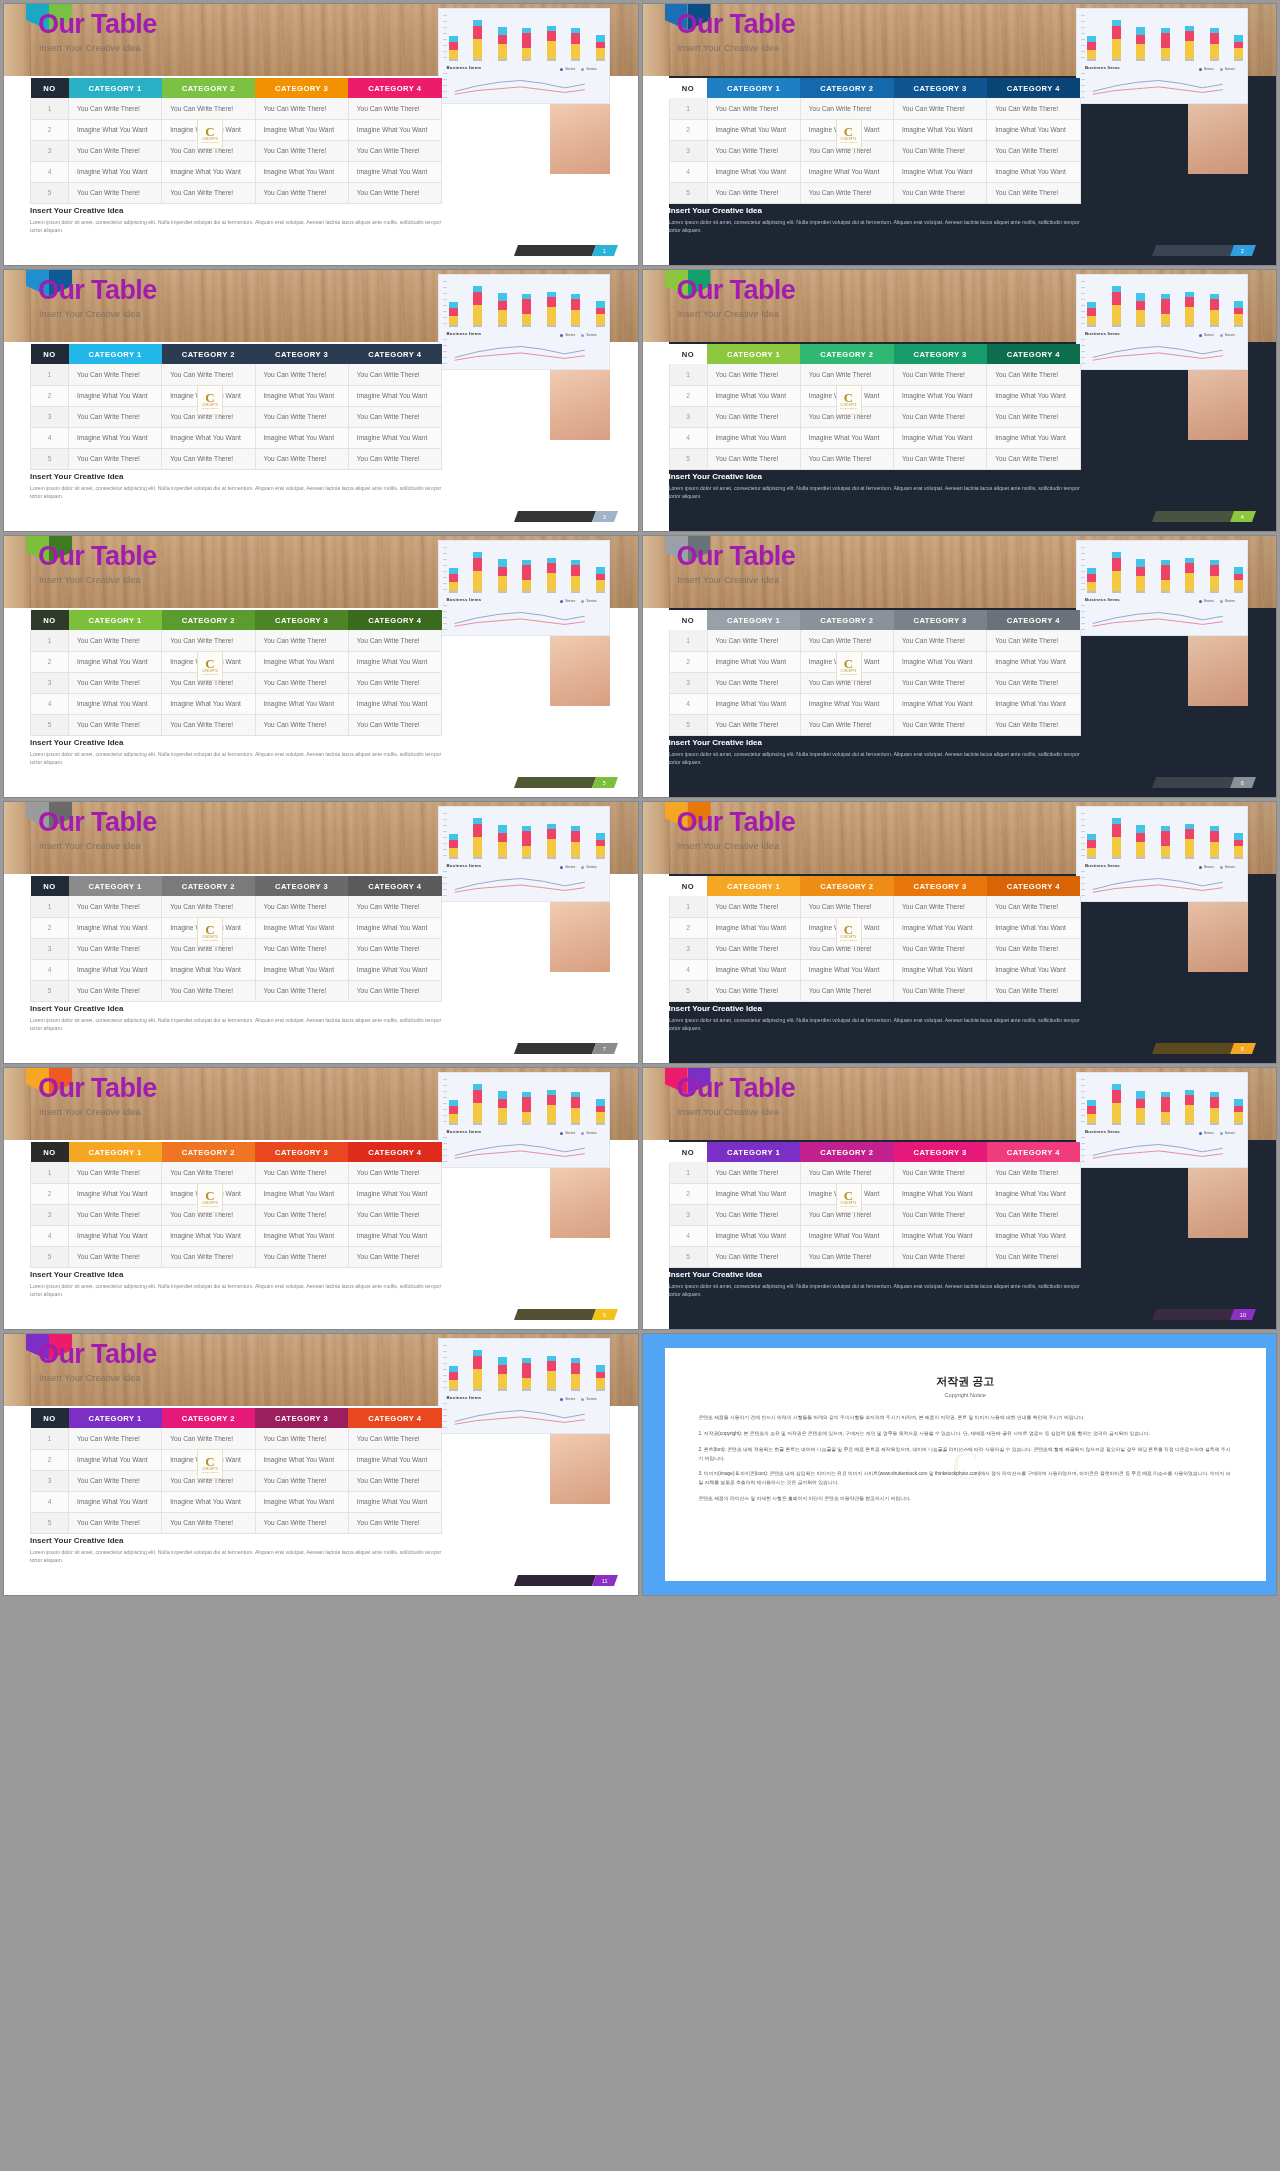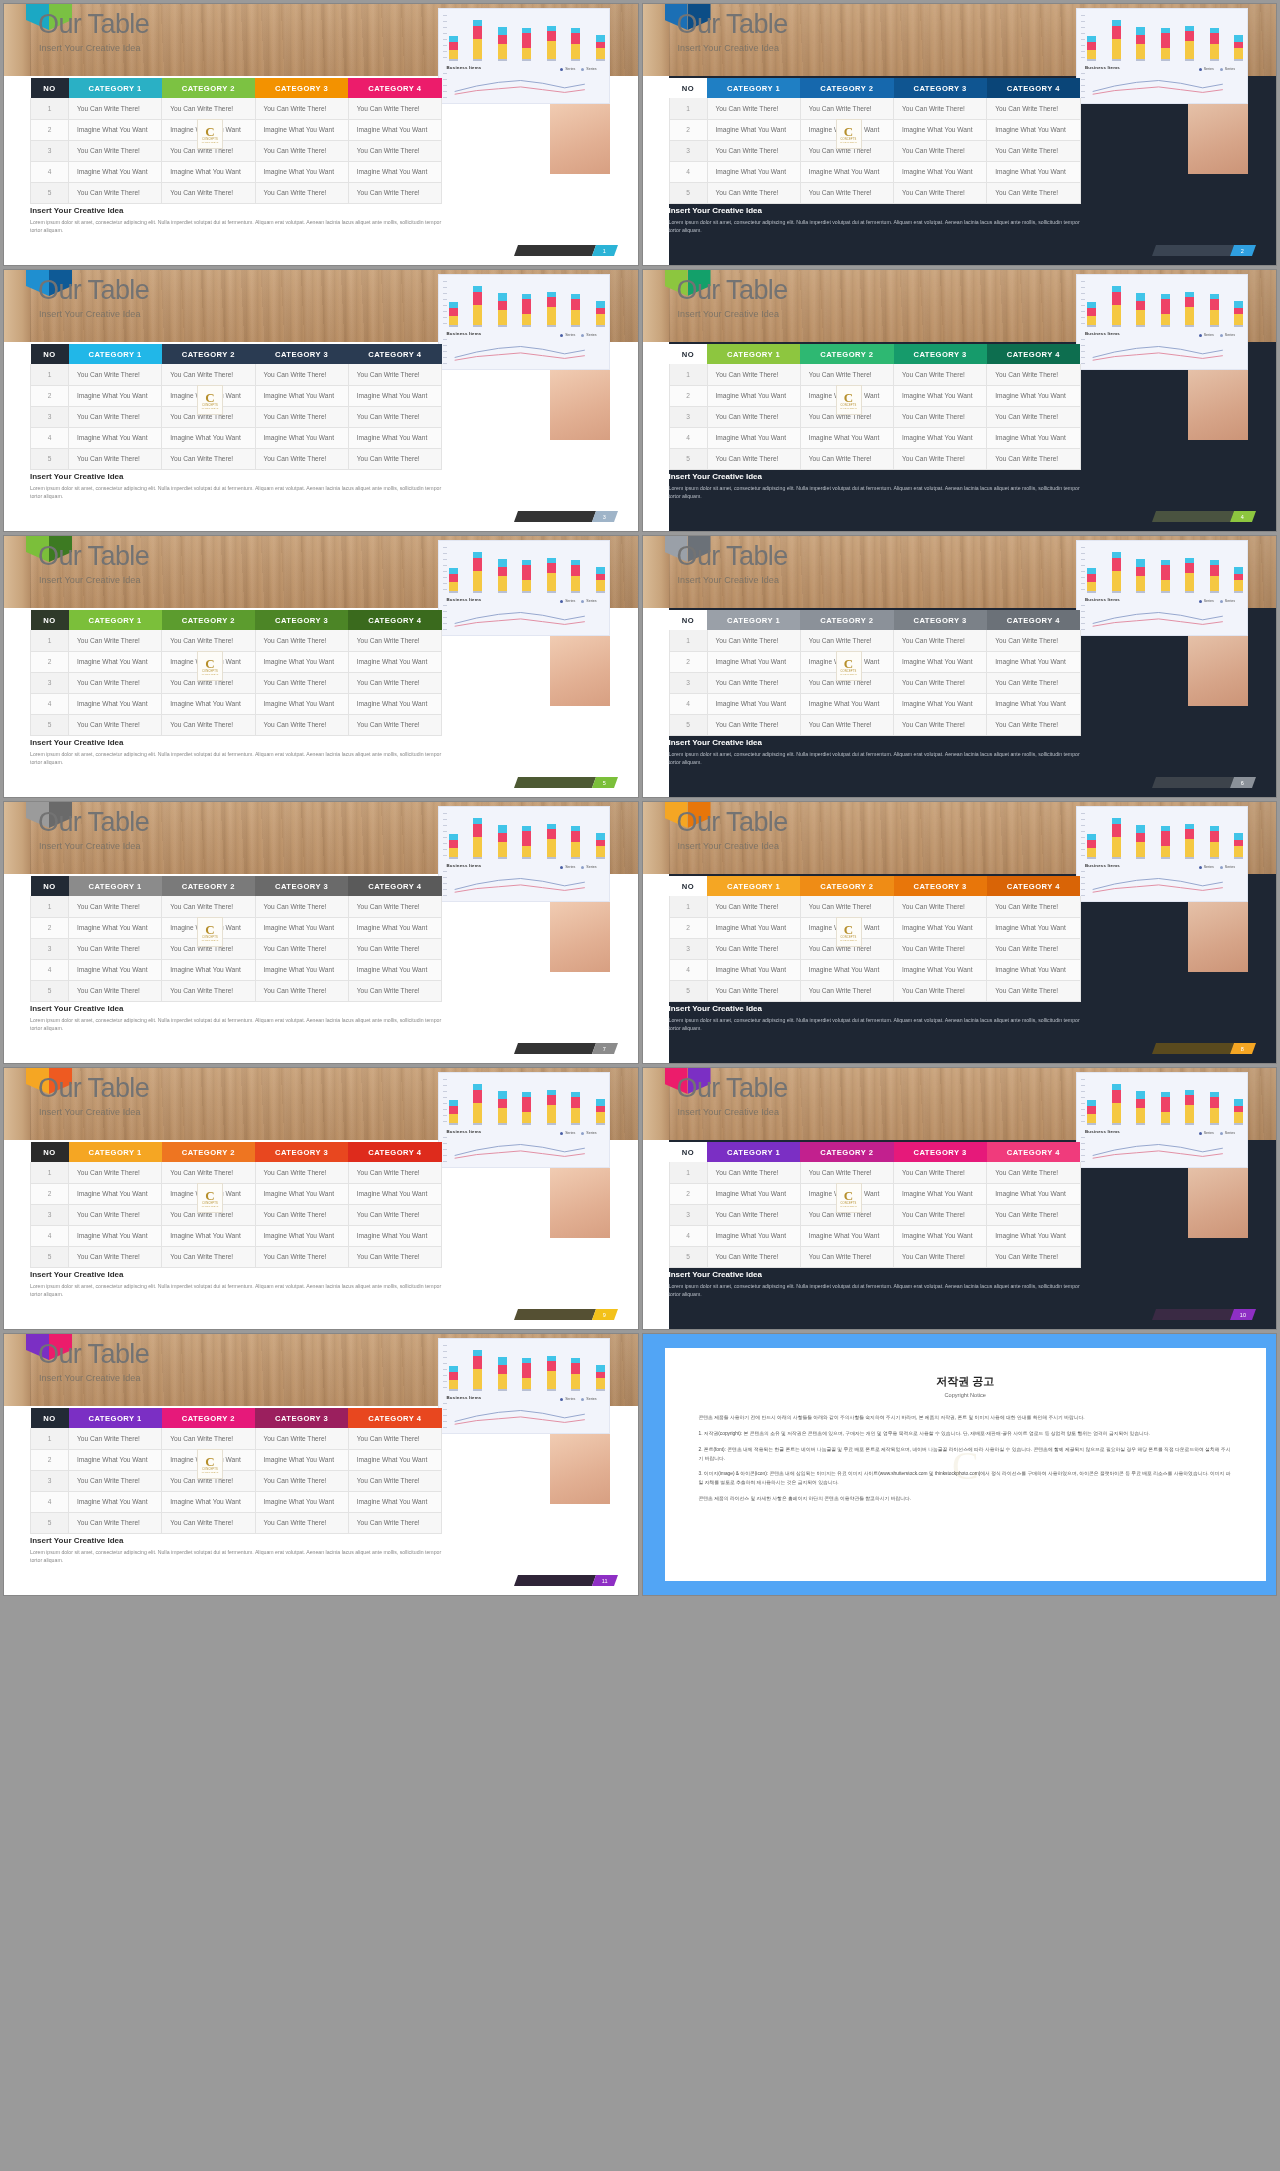--- a/index.html
+++ b/index.html
@@ -65,21 +65,21 @@
   .chartbox .line{ position:absolute; left:12px; right:6px; top:66px; height:22px;}
   .chartbox .legend{ position:absolute; right:12px; top:58px; display:flex; gap:6px; }
   .chartbox .legend span{ font-size:3.6px; color:#555; display:flex; align-items:center; gap:2px;}
   .chartbox .legend b{ width:3px;height:3px;border-radius:50%;display:inline-block;}
   .chartbox .xlab{ position:absolute; left:10px; right:4px; top:50px; display:flex; justify-content:space-between;}
   .chartbox .xlab i{ width:9px;height:1.5px;background:#b9c0d4;display:block;}
 
   
   .title {
     position:absolute; left:34px; top:7px; z-index:7;
-    font-size:27px; font-weight:normal; color:#737373; letter-spacing:-.6px;
+    font-size:27px; font-weight:bold; color:#a21caf; letter-spacing:-.6px;
     line-height:1;
   }
   .subtitle {
     position:absolute; left:35px; top:39px; z-index:7;
     font-size:9px; color:#7d7366; letter-spacing:.1px;
   }
   
   .darkpanel{ position:absolute; right:0; top:72px; bottom:0; left:0; background:#1e2633; }
   .slide.dark .leftwhite{
     position:absolute; left:0; top:72px; bottom:0; width:26px; background:#ffffff;

